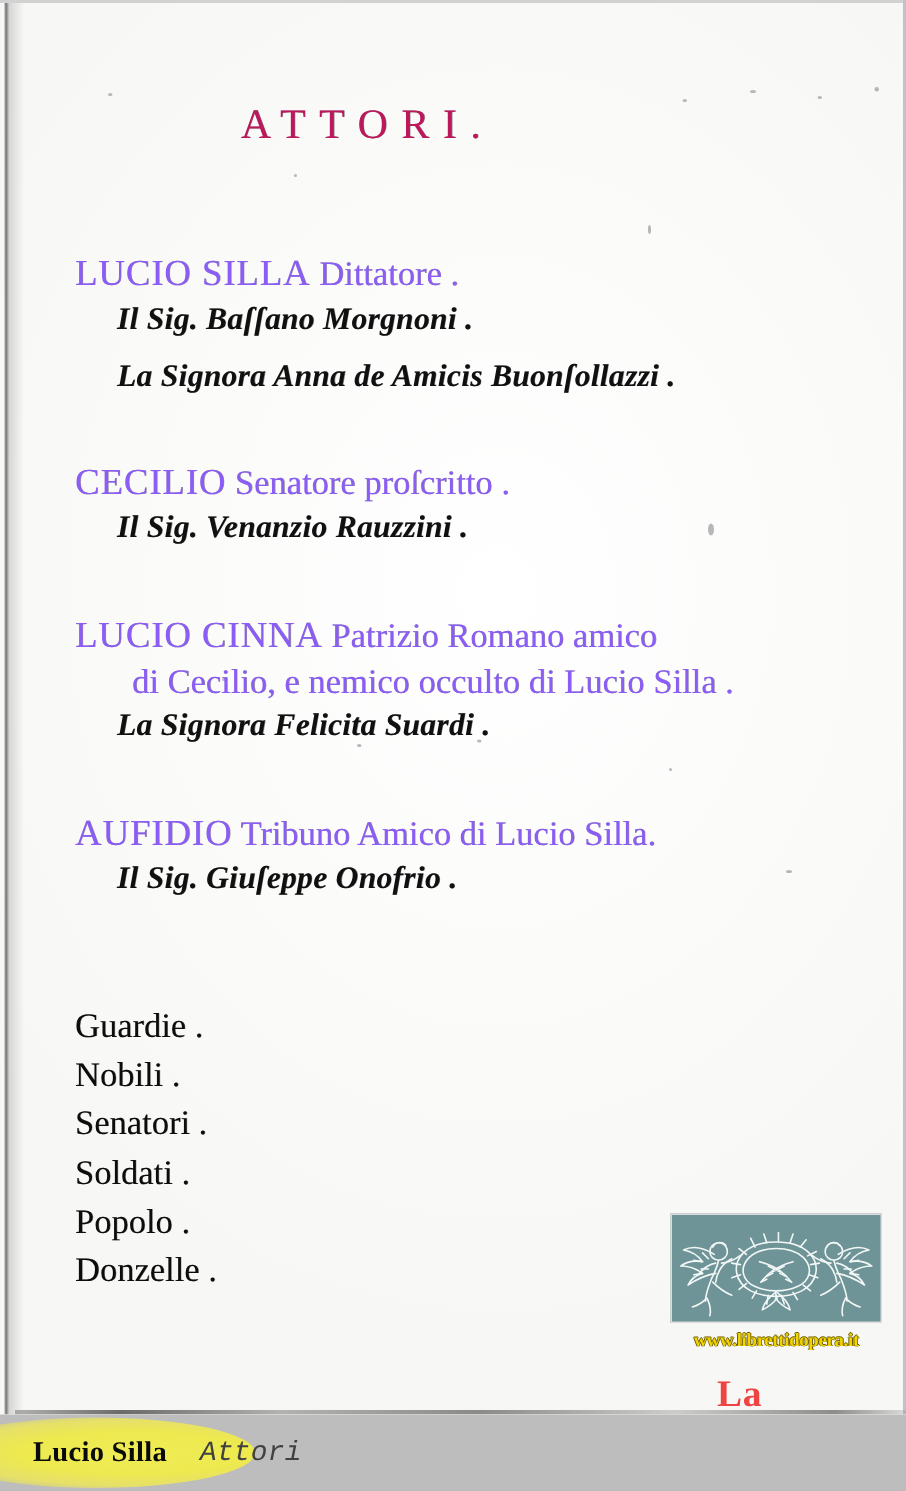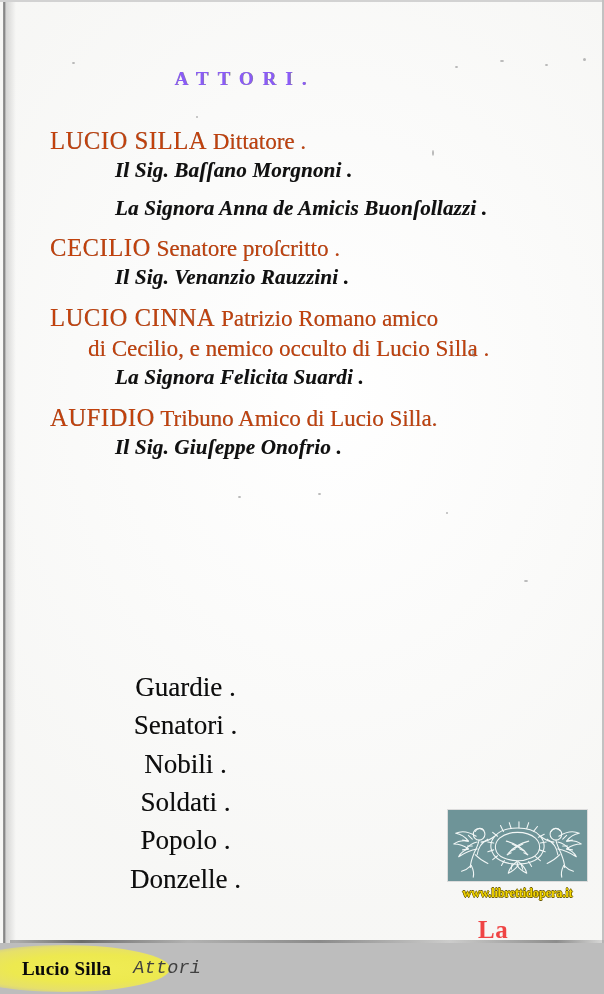--- a/index.html
+++ b/index.html
@@ -80,71 +80,71 @@
     position: absolute;
     left: 0; top: 0;
     width: 604px;
   }
 
   .page-title {
     position: absolute;
     left: 50px; top: 68px;
     width: 390px;
     text-align: center;
-    font-size: 19px;
-    font-weight: bold;
+    font-size: 28px;
+    font-weight: normal;
     letter-spacing: 9px;
-    color: #8b5cf6;
+    color: #be185d;
     text-shadow: 0.4px 0.3px 0 rgba(0,0,0,.45);
   }
 
   .cast { position: absolute; left: 0; top: 125px; width: 604px; }
 
   .entry { margin-bottom: 10px; }
 
   .role {
     padding-left: 50px;
     padding-right: 18px;
     font-size: 23px;
     line-height: 1.32;
-    color: #c2410c;
+    color: #8b5cf6;
     text-shadow: 0.35px 0.25px 0 rgba(0,0,0,.4);
+    margin-top: 42px;
   }
   .role .name {
     font-size: 24.5px;
     letter-spacing: .6px;
   }
   .role .cont {
     display: block;
     padding-left: 38px;
     text-indent: 0;
   }
   .singer {
-    padding-left: 115px;
+    padding-left: 78px;
     font-style: italic;
     font-weight: bold;
     font-size: 21px;
     line-height: 1.3;
     letter-spacing: .2px;
     color: #101010;
     text-shadow: 0.35px 0.25px 0 rgba(0,0,0,.45);
   }
 
   .extras {
     position: absolute;
     left: 0; top: 668px;
     width: 300px;
   }
   .extras .x-item {
-    padding-left: 71px;
-    font-size: 27px;
+    padding-left: 50px;
+    font-size: 23px;
     line-height: 1.42;
     color: #0d0d0d;
     text-shadow: 0.35px 0.25px 0 rgba(0,0,0,.4);
-    text-align: center;
   }
 
   .catchword {
     position: absolute;
     left: 478px; top: 916px;
     font-size: 25px;
     font-weight: bold;
     color: #ef4444;
     letter-spacing: .5px;
   }
@@ -292,22 +292,22 @@
         <div class="role">
           <span class="name">AUFIDIO</span><span> Tribuno Amico di Lucio Silla.</span>
         </div>
         <div class="singer">Il Sig. Giuſeppe Onofrio .</div>
       </div>
 
     </div>
 
     <div class="extras">
       <div class="x-item">Guardie .</div>
+      <div class="x-item">Nobili .</div>
       <div class="x-item">Senatori .</div>
-      <div class="x-item">Nobili .</div>
       <div class="x-item">Soldati .</div>
       <div class="x-item">Popolo .</div>
       <div class="x-item">Donzelle .</div>
     </div>
 
     <div class="catchword">La</div>
 
   </div>
 
   <div id="watermark">

